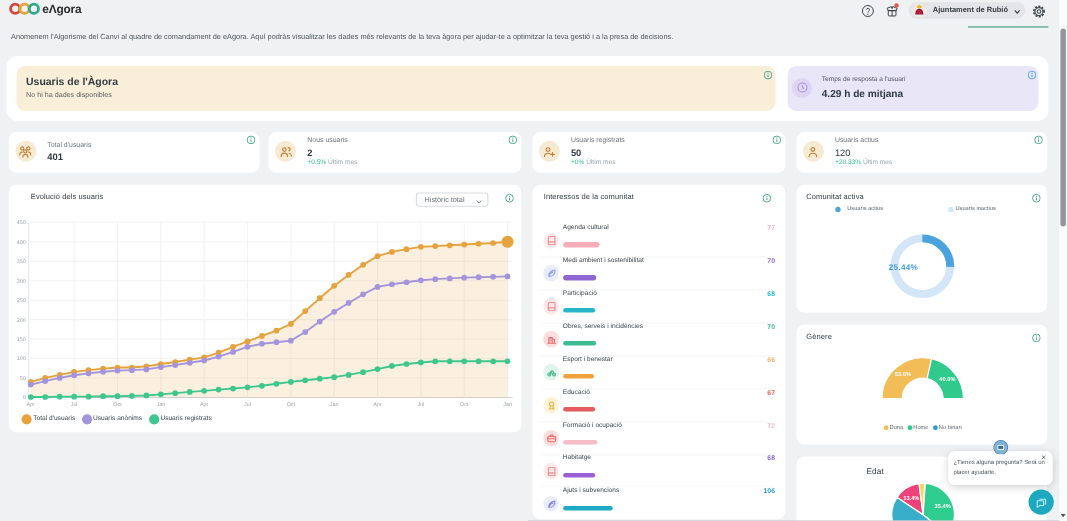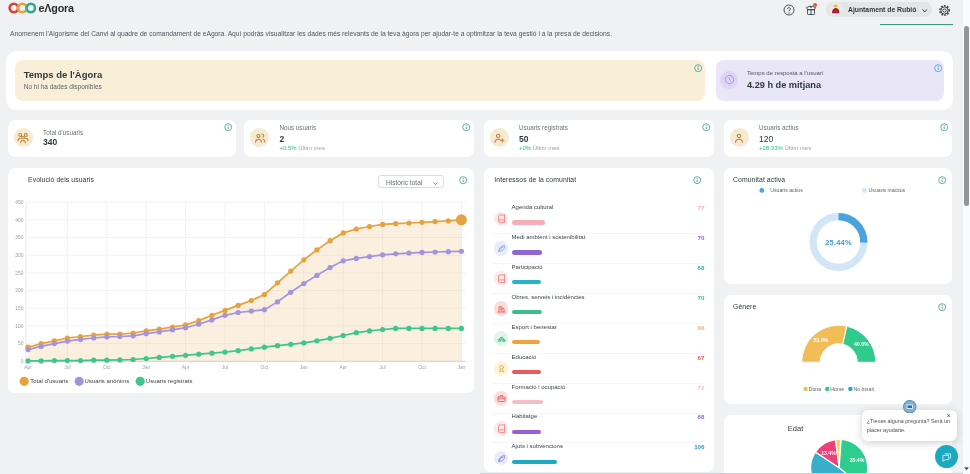--- a/index.html
+++ b/index.html
@@ -39,21 +39,21 @@
 <svg class="abs" style="left:938px;top:3.5px" width="13" height="13" viewBox="0 0 24 24" fill="none" stroke="#3e4449">
 <circle cx="12" cy="12" r="8.6" stroke-width="2.8" stroke-dasharray="3.4,2.25" stroke-dashoffset="1.2"></circle>
 <circle cx="12" cy="12" r="6.6" stroke-width="1.8"></circle>
 <circle cx="12" cy="12" r="3" stroke-width="1.8"></circle>
   </svg>
 <div class="abs" style="left:880px;top:23.5px;width:73px;height:1.6px;background:#359c7c"></div>
 <div class="abs" style="left:10px;top:30px;font-size:6.7px;color:#4d565c">Anomenem l'Algorisme del Canvi al quadre de comandament de eAgora. Aquí podràs visualitzar les dades més relevants de la teva àgora per ajudar-te a optimitzar la teva gestió i a la presa de decisions.</div>
 
 <div class="card" style="left:6.3px;top:51px;width:947px;height:59px;border-radius:10px"></div>
 <div class="abs" style="left:15.2px;top:60.3px;width:689.6px;height:41px;border-radius:8px;background:#f9efd8"></div>
-<div class="abs" style="left:23.7px;top:69px;font-size:9.5px;font-weight:bold;color:#2e3940">Temps de l'Àgora</div>
+<div class="abs" style="left:23.7px;top:69px;font-size:9.5px;font-weight:bold;color:#2e3940">Usuaris de l'Àgora</div>
 <div class="abs" style="left:23.7px;top:83px;font-size:6.5px;color:#5d6166">No hi ha dades disponibles</div>
 <svg class="abs" style="left:693.8px;top:64.3px" width="8.4" height="8.4" viewBox="0 0 24 24">
     <circle cx="12" cy="12" r="10" fill="none" stroke="#43a08e" stroke-width="2.4"></circle>
     <line x1="12" y1="10.5" x2="12" y2="17" stroke="#43a08e" stroke-width="2.6"></line>
     <circle cx="12" cy="7" r="1.6" fill="#43a08e"></circle>
   </svg>
 <div class="abs" style="left:716.2px;top:60.3px;width:228px;height:41px;border-radius:8px;background:#e9e6f8"></div>
 <div class="abs" style="left:720px;top:70.5px;width:18px;height:18px;border-radius:50%;background:#ded4f3"></div>
 <svg class="abs" style="left:723.5px;top:74px" width="11" height="11" viewBox="0 0 24 24" fill="none" stroke="#a98fd8" stroke-width="2">
     <circle cx="12" cy="12" r="9"></circle>
@@ -75,21 +75,21 @@
     <path d="M1 8.8c0-1.6 1-2.6 2.4-2.6M11 8.8c0-1.6-1-2.6-2.4-2.6"></path>
     <circle cx="6" cy="5.6" r="1.45"></circle>
     <path d="M3.7 10.8c0-1.5 1-2.4 2.3-2.4s2.3.9 2.3 2.4"></path>
   </svg>
 <svg class="abs" style="left:223.5px;top:122.8px" width="8.4" height="8.4" viewBox="0 0 24 24">
     <circle cx="12" cy="12" r="10" fill="none" stroke="#43a08e" stroke-width="2.4"></circle>
     <line x1="12" y1="10.5" x2="12" y2="17" stroke="#43a08e" stroke-width="2.6"></line>
     <circle cx="12" cy="7" r="1.6" fill="#43a08e"></circle>
   </svg>
 <div class="abs" style="left:43.0px;top:128.8px;font-size:6.3px;color:#6a747b">Total d'usuaris</div>
-<div class="abs" style="left:43.0px;top:137.0px;font-size:8.5px;font-weight:bold;color:#2e3940">340</div>
+<div class="abs" style="left:43.0px;top:137.0px;font-size:8.5px;font-weight:bold;color:#2e3940">401</div>
 <div class="card" style="left:244.4px;top:120px;width:230.0px;height:37px"></div>
 <div class="abs" style="left:250.1px;top:127.9px;width:19.2px;height:19.2px;border-radius:50%;background:#f7ead3"></div>
 <svg class="abs" style="left:253.7px;top:131.5px" width="12" height="12" viewBox="0 0 12 12" fill="none" stroke="#bf8136" stroke-width="1.05" stroke-linecap="round">
     <circle cx="4.5" cy="4" r="1.6"></circle>
     <path d="M1.6 10.2c0-1.8 1.3-3 2.9-3s2.9 1.2 2.9 3M7.9 2.3a1.5 1.5 0 0 1 .8 2.9M8.9 7.3c1.3.3 2 1.2 2 2.6"></path>
   </svg>
 <svg class="abs" style="left:461.9px;top:122.8px" width="8.4" height="8.4" viewBox="0 0 24 24">
     <circle cx="12" cy="12" r="10" fill="none" stroke="#43a08e" stroke-width="2.4"></circle>
     <line x1="12" y1="10.5" x2="12" y2="17" stroke="#43a08e" stroke-width="2.6"></line>
     <circle cx="12" cy="7" r="1.6" fill="#43a08e"></circle>
@@ -391,21 +391,21 @@
     <circle cx="12" cy="7" r="1.6" fill="#43a08e"></circle>
   </svg>
 <svg class="abs" style="left:0;top:0" width="970" height="474" viewBox="0 0 970 474">
 <circle cx="761.8" cy="190.4" r="2.4" fill="#4aa3dc"></circle>
     <circle cx="864.4" cy="190.4" r="2.4" fill="#cde6f8"></circle>
 <circle cx="838.5" cy="242.0" r="25.3" fill="none" stroke="#d2e6f7" stroke-width="7.2"></circle>
 <path d="M 838.5 216.7 A 25.3 25.3 0 0 1 863.79 242.70" fill="none" stroke="#4aa3dc" stroke-width="7.2"></path>
 </svg>
 <div class="abs" style="left:770.2px;top:187.2px;font-size:5.2px;color:#5c666d">Usuaris actius</div>
 <div class="abs" style="left:868.6px;top:187.2px;font-size:5.2px;color:#5c666d">Usuaris inactius</div>
-<div class="abs" style="left:808px;top:238.3px;width:61px;text-align:center;font-size:7.4px;font-weight:bold;letter-spacing:.25px;color:#3f9ad8">25.44%</div>
+<div class="abs" style="left:808px;top:238.3px;width:61px;text-align:left;font-size:7.4px;font-weight:bold;letter-spacing:.25px;color:#3f9ad8">25.44%</div>
 
 <div class="card" style="left:724px;top:294.7px;width:228px;height:109px"></div>
 <div class="title" style="left:733px;top:303px">Gènere</div>
 <svg class="abs" style="left:937.8px;top:303.3px" width="8.4" height="8.4" viewBox="0 0 24 24">
     <circle cx="12" cy="12" r="10" fill="none" stroke="#43a08e" stroke-width="2.4"></circle>
     <line x1="12" y1="10.5" x2="12" y2="17" stroke="#43a08e" stroke-width="2.6"></line>
     <circle cx="12" cy="7" r="1.6" fill="#43a08e"></circle>
   </svg>
 <svg class="abs" style="left:0;top:0" width="970" height="474" viewBox="0 0 970 474">
 <path d="M801.80,362.30 A37.0,37.0 0 0 1 846.87,326.19 L842.86,344.15 A18.6,18.6 0 0 0 820.20,362.30 Z" fill="#f2bd57" stroke="#fff" stroke-width="1"></path>

